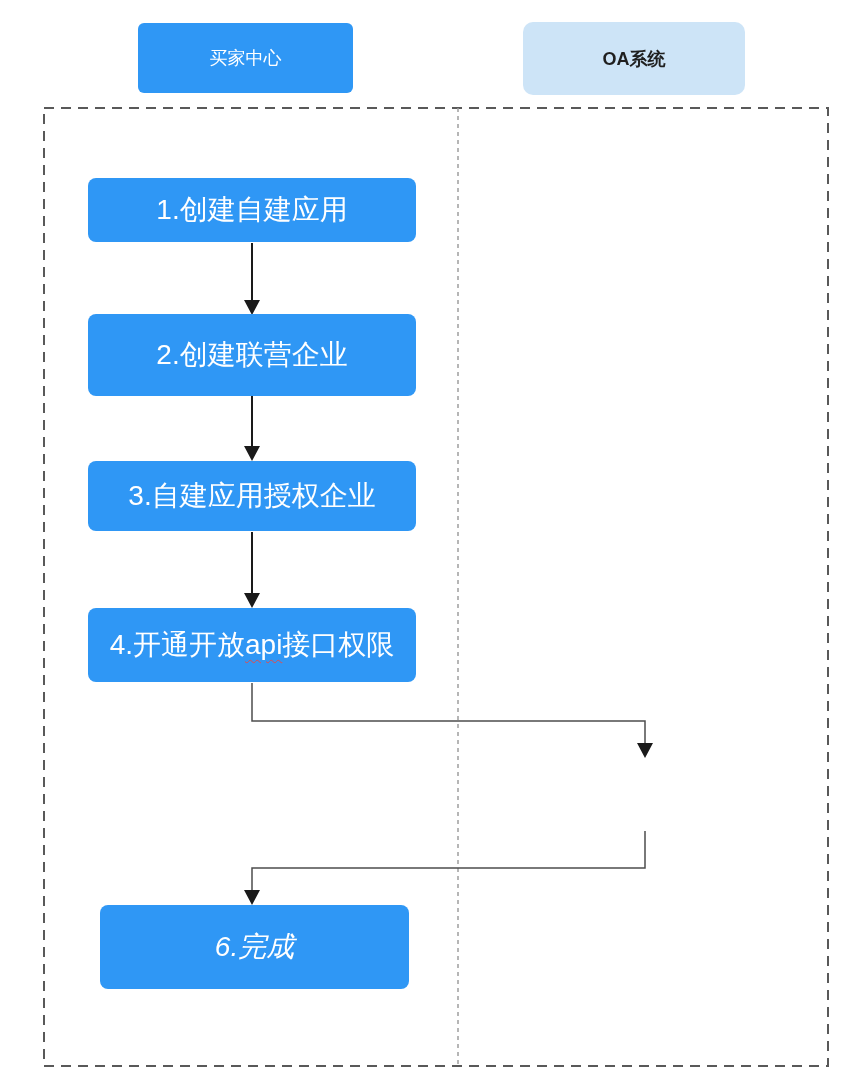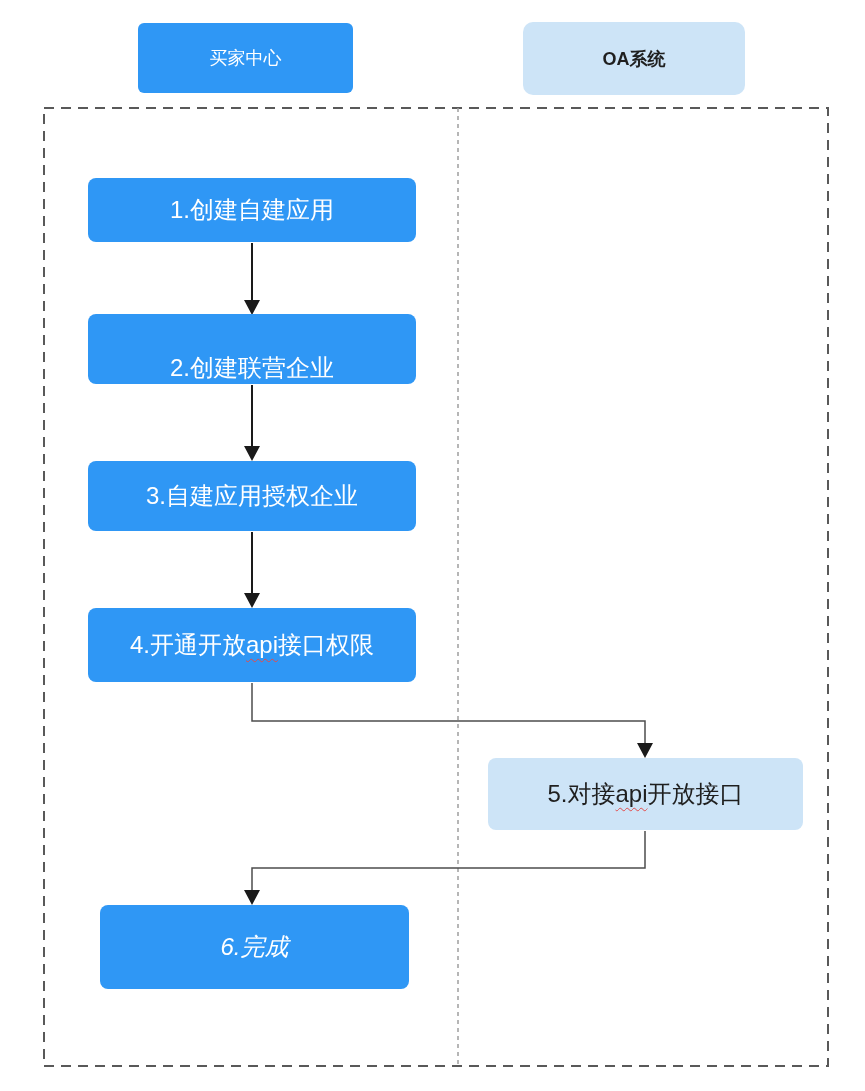--- a/index.html
+++ b/index.html
@@ -13,32 +13,32 @@
   .shaft{stroke:var(--arrow-black);stroke-width:2;fill:none;}
   .elbow{stroke:var(--connector-gray);stroke-width:1.5;fill:none;}
   .head{fill:var(--arrow-black);stroke:none;}
   .node{
     position:absolute;display:flex;align-items:center;justify-content:center;
     border-radius:8px;box-sizing:border-box;text-align:center;white-space:nowrap;
   }
   .node.blue{background:var(--primary-blue);color:var(--box-text-light);}
   .node.light{background:var(--light-blue);color:var(--box-text-dark);}
   .lane-header{font-size:18px;}
-  .step{font-size:24px;}
+  .step{font-size:28px;}
   .hl{
     text-decoration:underline;
     text-decoration-style:wavy;
     text-decoration-color:var(--squiggle-red);
     text-decoration-thickness:1px;
     text-underline-offset:5px;
   }
   .h1{left:138px;top:23px;width:215px;height:70px;border-radius:6px;}
   .h2{left:523px;top:22px;width:222px;height:73px;border-radius:10px;font-weight:bold;}
   .s1{left:88px;top:178px;width:328px;height:64px;}
-  .s2{left:88px;top:314px;width:328px;height:70px;align-items:flex-end;}
+  .s2{left:88px;top:314px;width:328px;height:82px;}
   .s3{left:88px;top:461px;width:328px;height:70px;text-align:right;}
   .s4{left:88px;top:608px;width:328px;height:74px;}
   .s5{left:488px;top:758px;width:315px;height:72px;}
   .s6{left:100px;top:905px;width:309px;height:84px;font-style:italic;}
 </style>
 </head>
 <body>
 
 <div class="canvas">
 
@@ -84,21 +84,18 @@
   </div>
 
   <div class="node blue step s3">
     <span>3.自建应用授权企业</span>
   </div>
 
   <div class="node blue step s4">
     <span><span>4.开通开放</span><span class="hl">api</span><span>接口权限</span></span>
   </div>
 
-  <div class="node light step s5">
-    <span><span>5.对接</span><span class="hl">api</span><span>开放接口</span></span>
-  </div>
 
   <div class="node blue step s6">
     <span>6.完成</span>
   </div>
 
 </div>
 
 </body></html>

